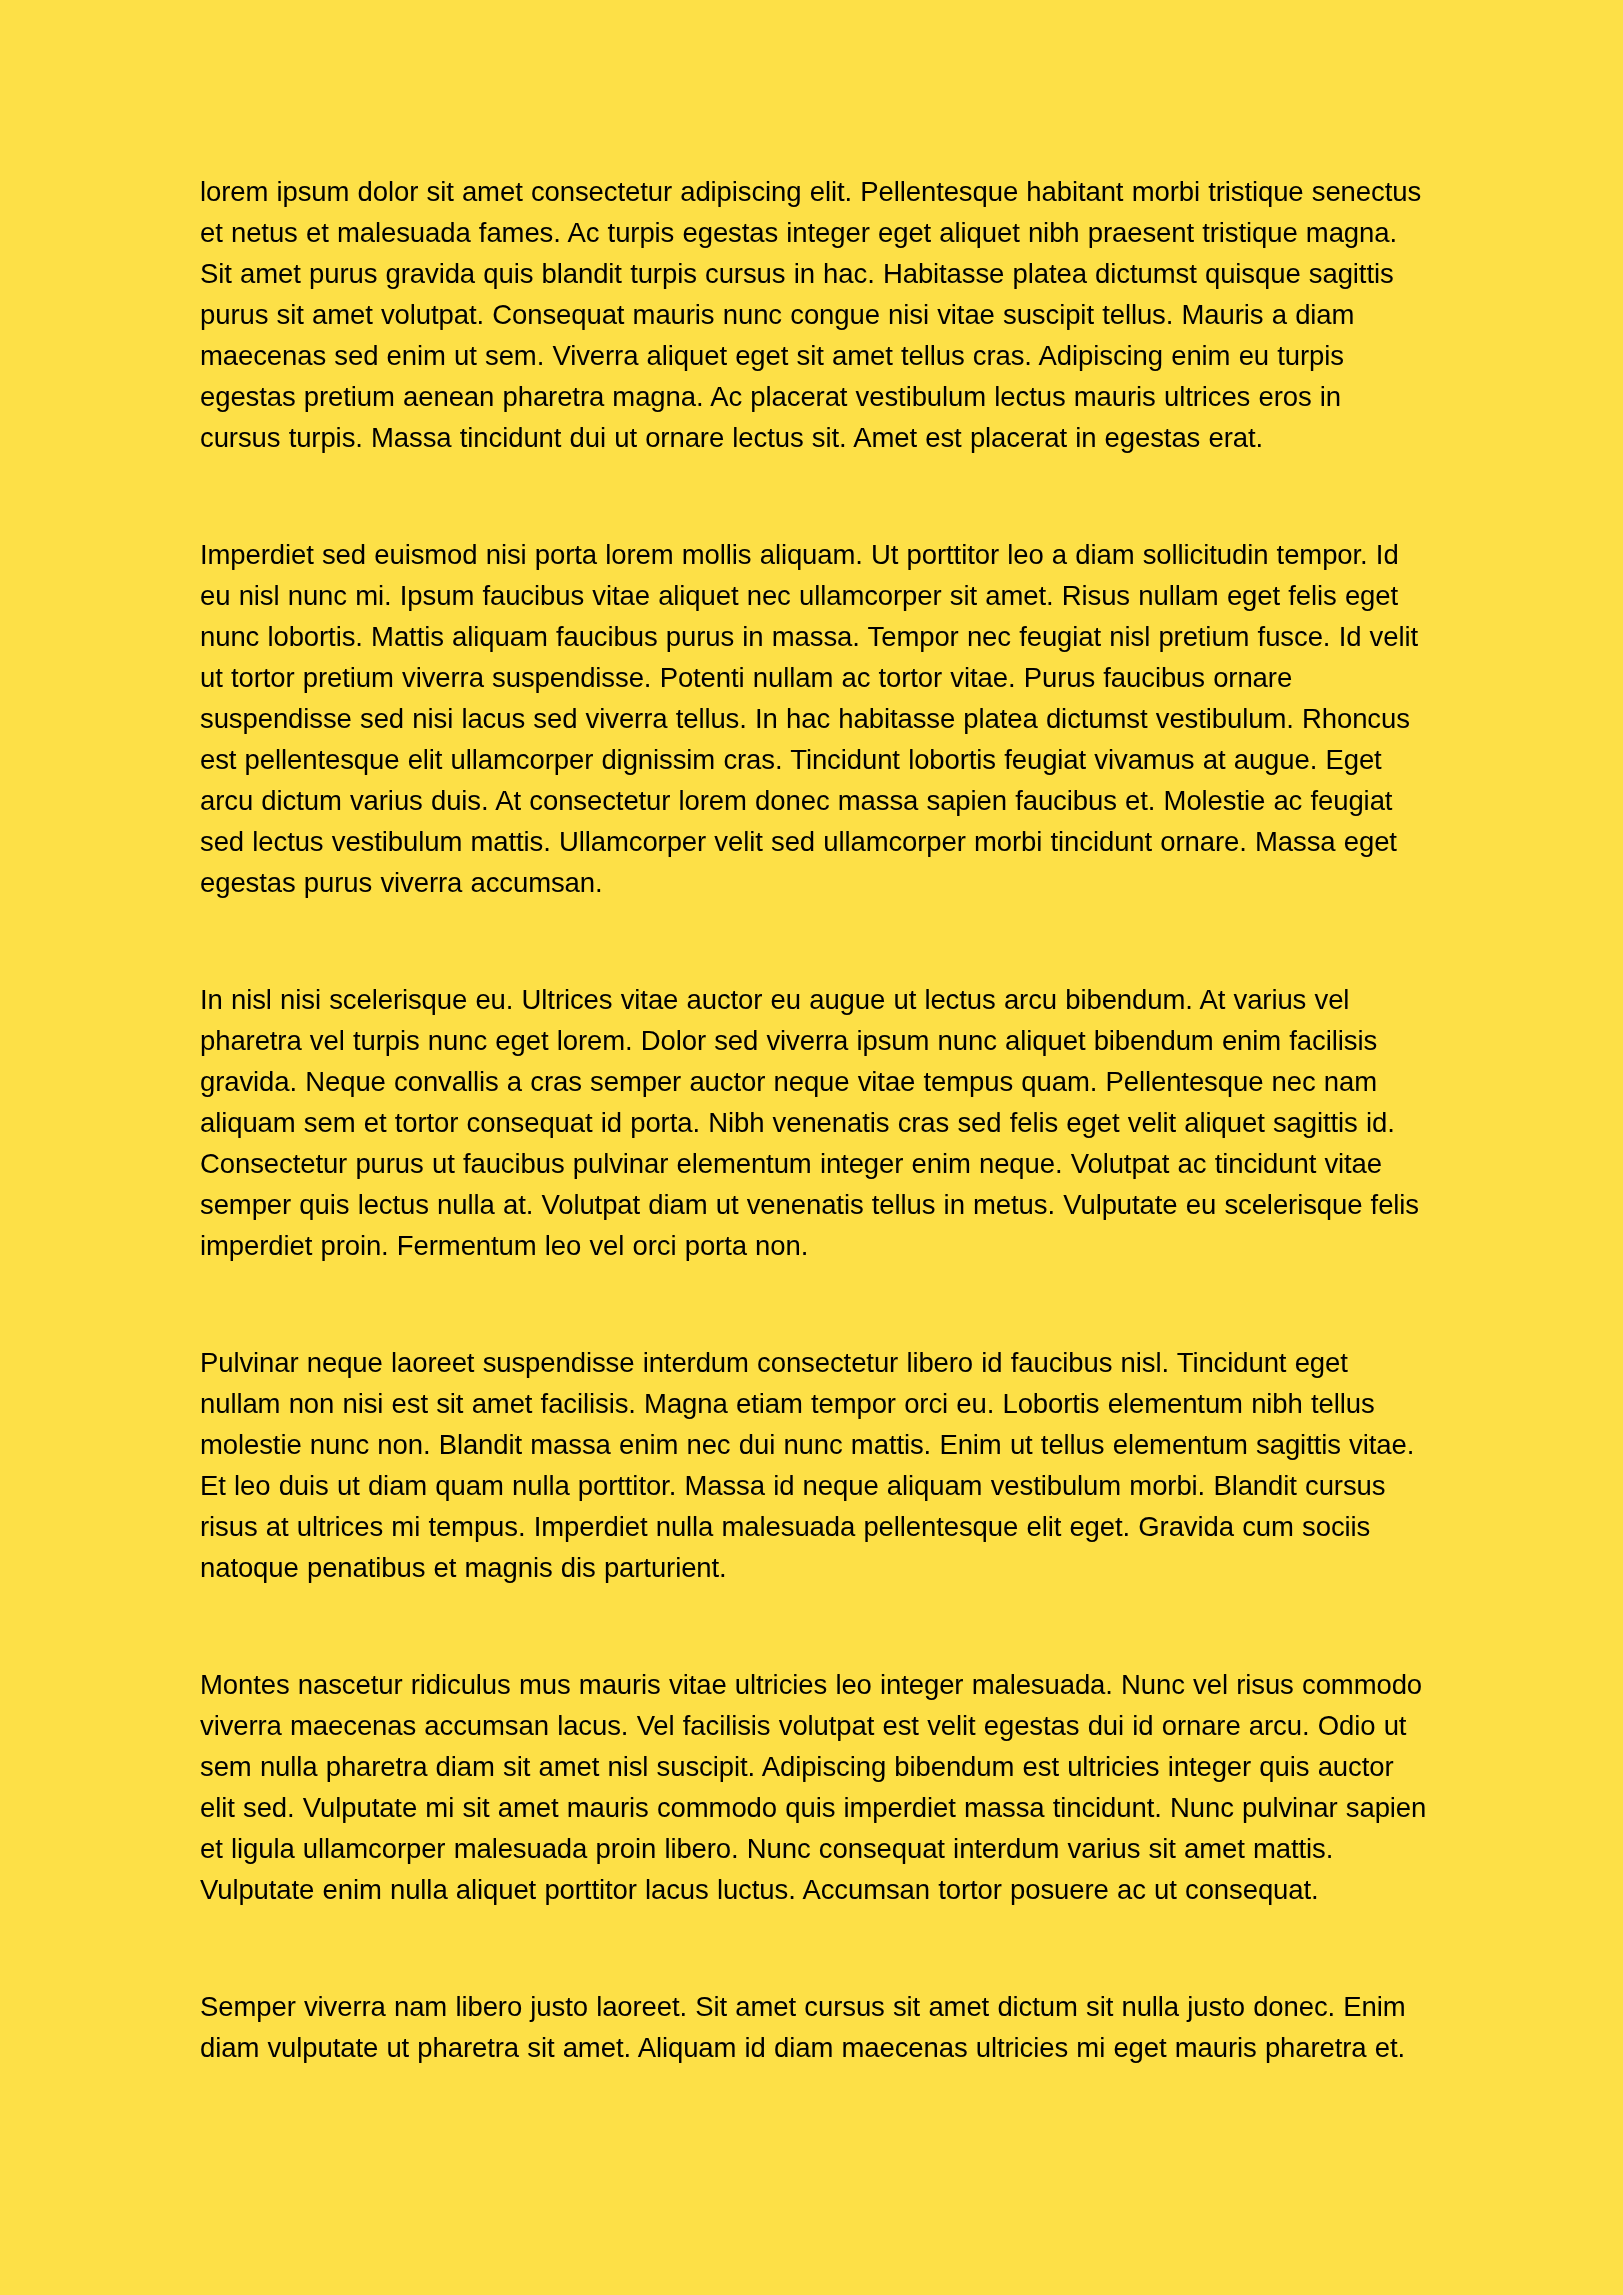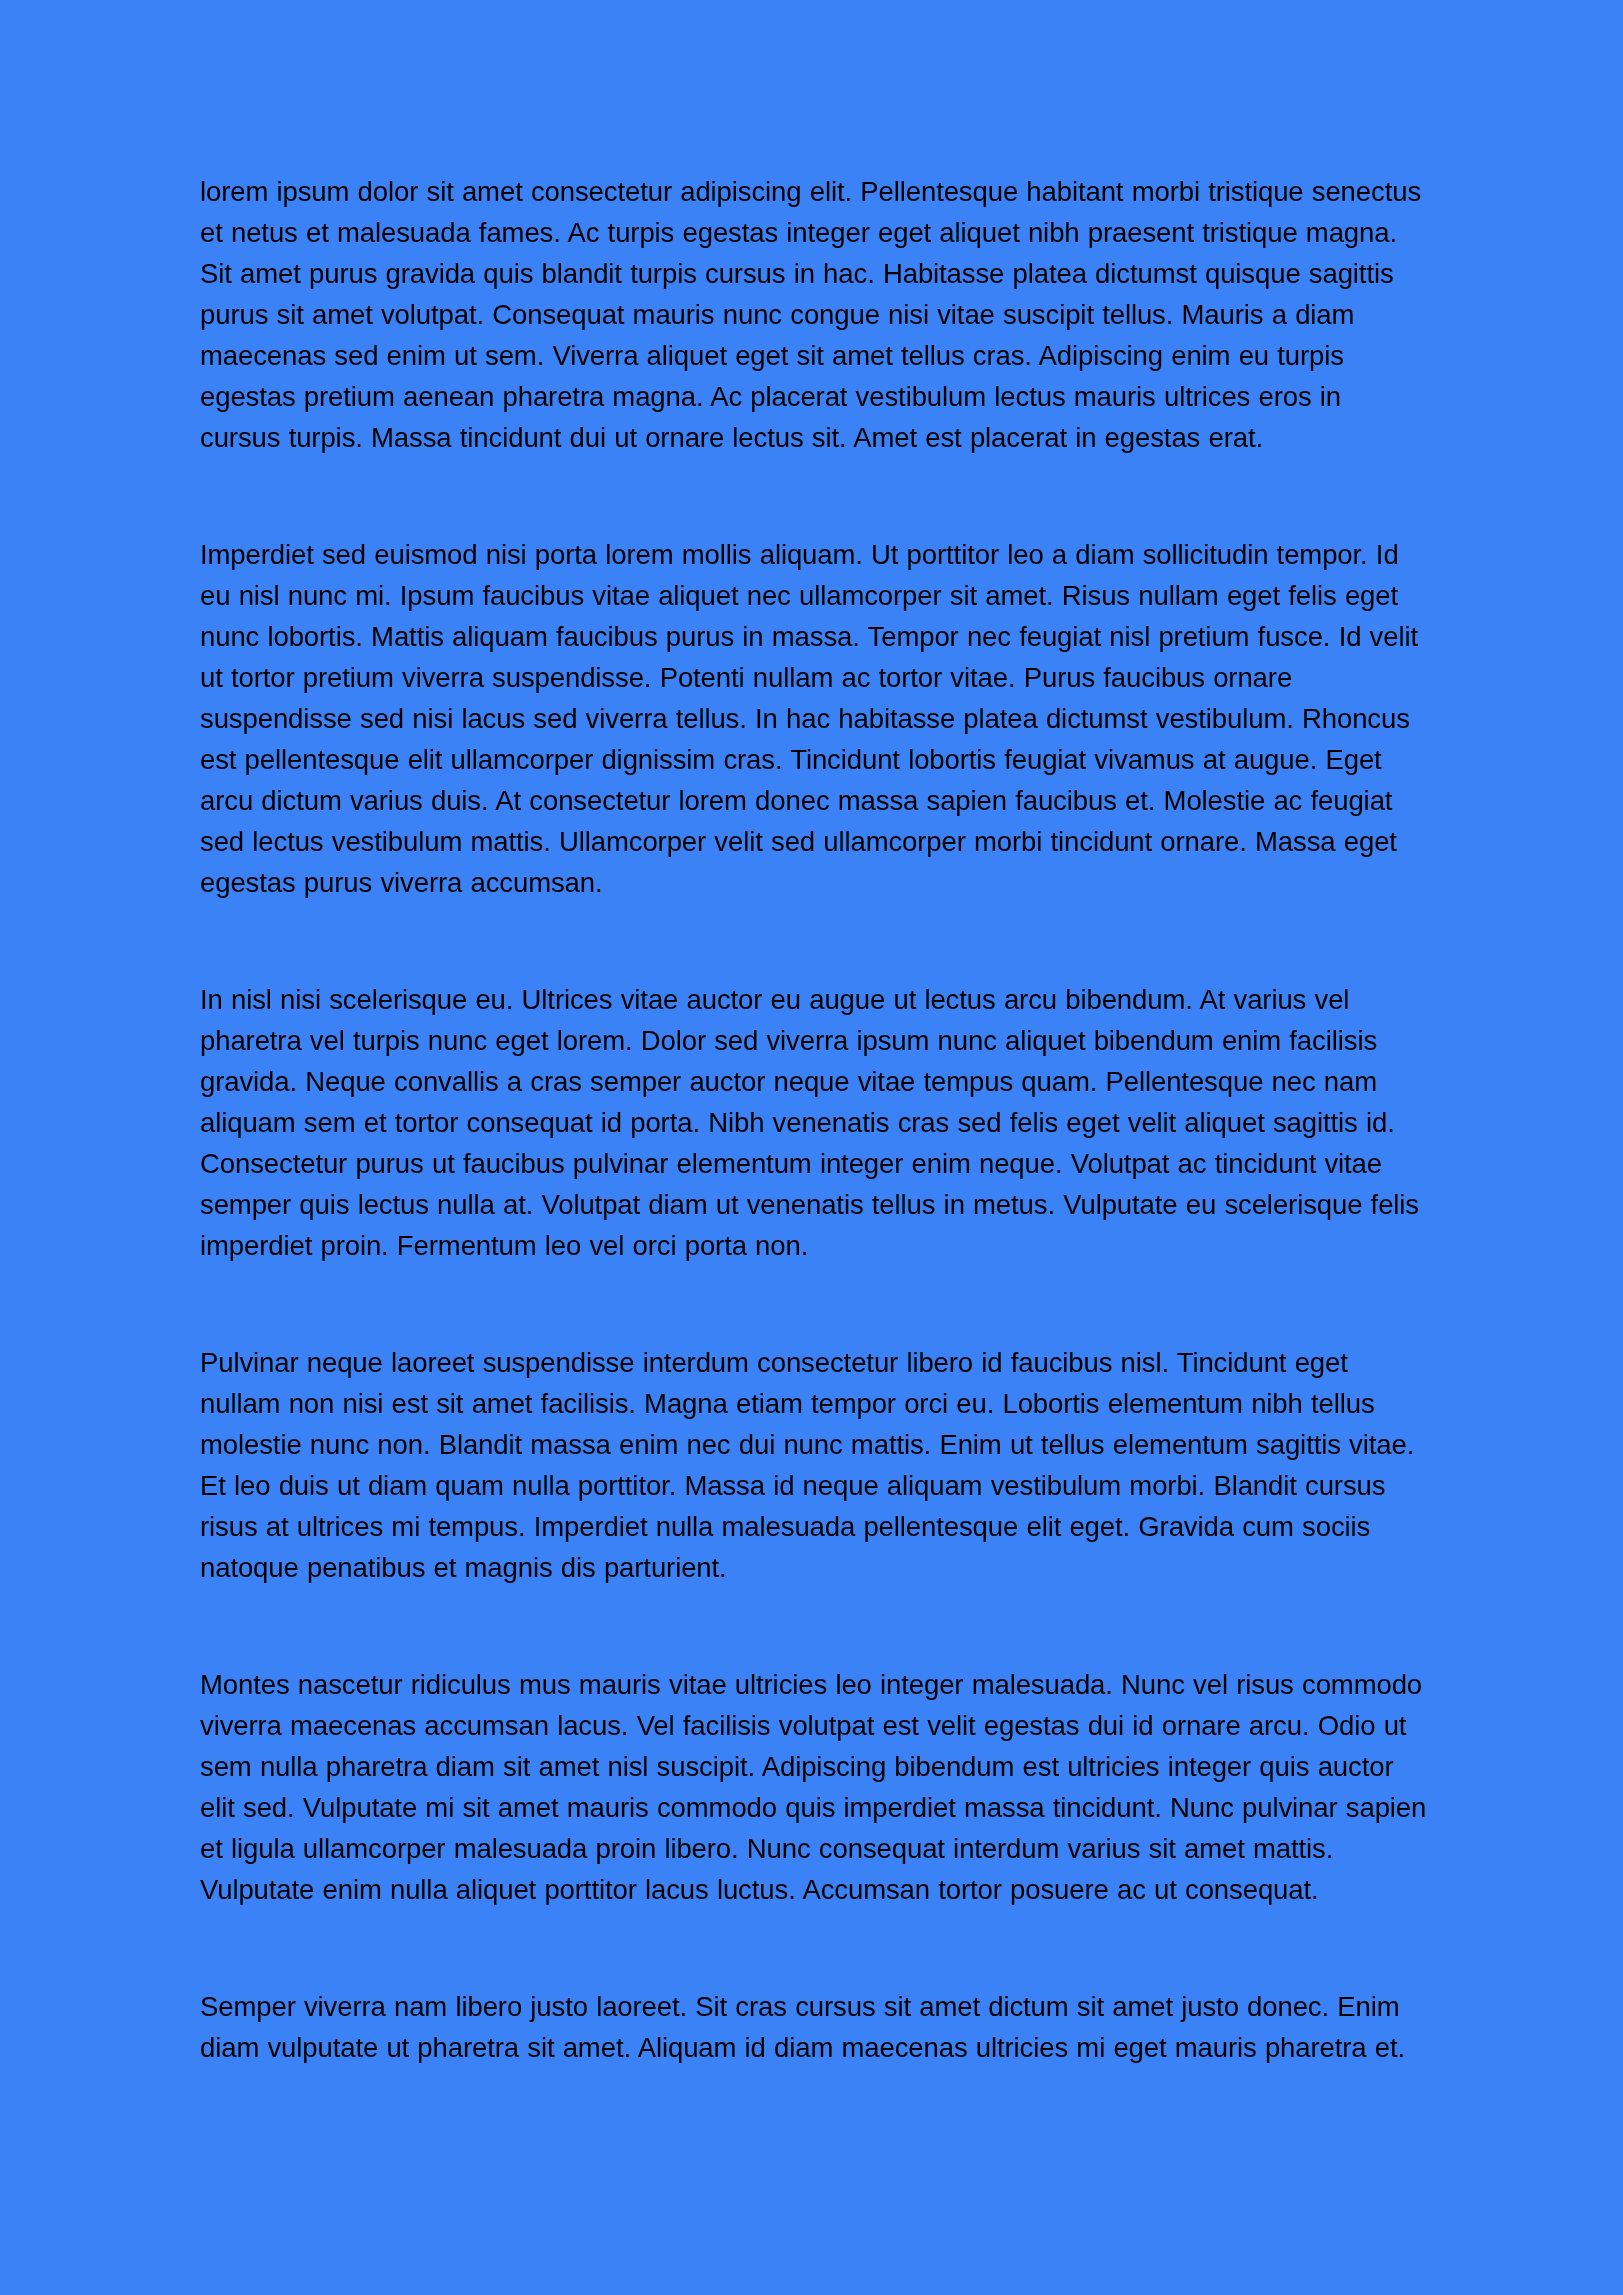--- a/index.html
+++ b/index.html
@@ -4,21 +4,21 @@
 <style>
   html, body {
     margin: 0;
     padding: 0;
     background: #ffffff;
   }
   .page {
     position: relative;
     width: 1623px;
     height: 2295px;
-    background: #3b82f6;
+    background: #fde047;
     overflow: hidden;
     font-family: "Liberation Sans", sans-serif;
   }
   .content {
     position: absolute;
     left: 200px;
     top: 171px;
     width: 1229px;
   }
   .content p {
@@ -37,16 +37,16 @@
 </head>
 <body>
 
 <div class="page">
   <div class="content">
     <p>lorem ipsum dolor sit amet consectetur adipiscing elit. Pellentesque habitant morbi tristique senectus et netus et malesuada fames. Ac turpis egestas integer eget aliquet nibh praesent tristique magna. Sit amet purus gravida quis blandit turpis cursus in hac. Habitasse platea dictumst quisque sagittis purus sit amet volutpat. Consequat mauris nunc congue nisi vitae suscipit tellus. Mauris a diam maecenas sed enim ut sem. Viverra aliquet eget sit amet tellus cras. Adipiscing enim eu turpis egestas pretium aenean pharetra magna. Ac placerat vestibulum lectus mauris ultrices eros in cursus turpis. Massa tincidunt dui ut ornare lectus sit. Amet est placerat in egestas erat.</p>
     <p>Imperdiet sed euismod nisi porta lorem mollis aliquam. Ut porttitor leo a diam sollicitudin tempor. Id eu nisl nunc mi. Ipsum faucibus vitae aliquet nec ullamcorper sit amet. Risus nullam eget felis eget nunc lobortis. Mattis aliquam faucibus purus in massa. Tempor nec feugiat nisl pretium fusce. Id velit ut tortor pretium viverra suspendisse. Potenti nullam ac tortor vitae. Purus faucibus ornare suspendisse sed nisi lacus sed viverra tellus. In hac habitasse platea dictumst vestibulum. Rhoncus est pellentesque elit ullamcorper dignissim cras. Tincidunt lobortis feugiat vivamus at augue. Eget arcu dictum varius duis. At consectetur lorem donec massa sapien faucibus et. Molestie ac feugiat sed lectus vestibulum mattis. Ullamcorper velit sed ullamcorper morbi tincidunt ornare. Massa eget egestas purus viverra accumsan.</p>
     <p>In nisl nisi scelerisque eu. Ultrices vitae auctor eu augue ut lectus arcu bibendum. At varius vel pharetra vel turpis nunc eget lorem. Dolor sed viverra ipsum nunc aliquet bibendum enim facilisis gravida. Neque convallis a cras semper auctor neque vitae tempus quam. Pellentesque nec nam aliquam sem et tortor consequat id porta. Nibh venenatis cras sed felis eget velit aliquet sagittis id. Consectetur purus ut faucibus pulvinar elementum integer enim neque. Volutpat ac tincidunt vitae semper quis lectus nulla at. Volutpat diam ut venenatis tellus in metus. Vulputate eu scelerisque felis imperdiet proin. Fermentum leo vel orci porta non.</p>
     <p>Pulvinar neque laoreet suspendisse interdum consectetur libero id faucibus nisl. Tincidunt eget nullam non nisi est sit amet facilisis. Magna etiam tempor orci eu. Lobortis elementum nibh tellus molestie nunc non. Blandit massa enim nec dui nunc mattis. Enim ut tellus elementum sagittis vitae. Et leo duis ut diam quam nulla porttitor. Massa id neque aliquam vestibulum morbi. Blandit cursus risus at ultrices mi tempus. Imperdiet nulla malesuada pellentesque elit eget. Gravida cum sociis natoque penatibus et magnis dis parturient.</p>
     <p>Montes nascetur ridiculus mus mauris vitae ultricies leo integer malesuada. Nunc vel risus commodo viverra maecenas accumsan lacus. Vel facilisis volutpat est velit egestas dui id ornare arcu. Odio ut sem nulla pharetra diam sit amet nisl suscipit. Adipiscing bibendum est ultricies integer quis auctor elit sed. Vulputate mi sit amet mauris commodo quis imperdiet massa tincidunt. Nunc pulvinar sapien et ligula ullamcorper malesuada proin libero. Nunc consequat interdum varius sit amet mattis. Vulputate enim nulla aliquet porttitor lacus luctus. Accumsan tortor posuere ac ut consequat.</p>
-    <p>Semper viverra nam libero justo laoreet. Sit cras cursus sit amet dictum sit amet justo donec. Enim diam vulputate ut pharetra sit amet. Aliquam id diam maecenas ultricies mi eget mauris pharetra et.</p>
+    <p>Semper viverra nam libero justo laoreet. Sit amet cursus sit amet dictum sit nulla justo donec. Enim diam vulputate ut pharetra sit amet. Aliquam id diam maecenas ultricies mi eget mauris pharetra et.</p>
   </div>
 </div>
 
 
 </body></html>

